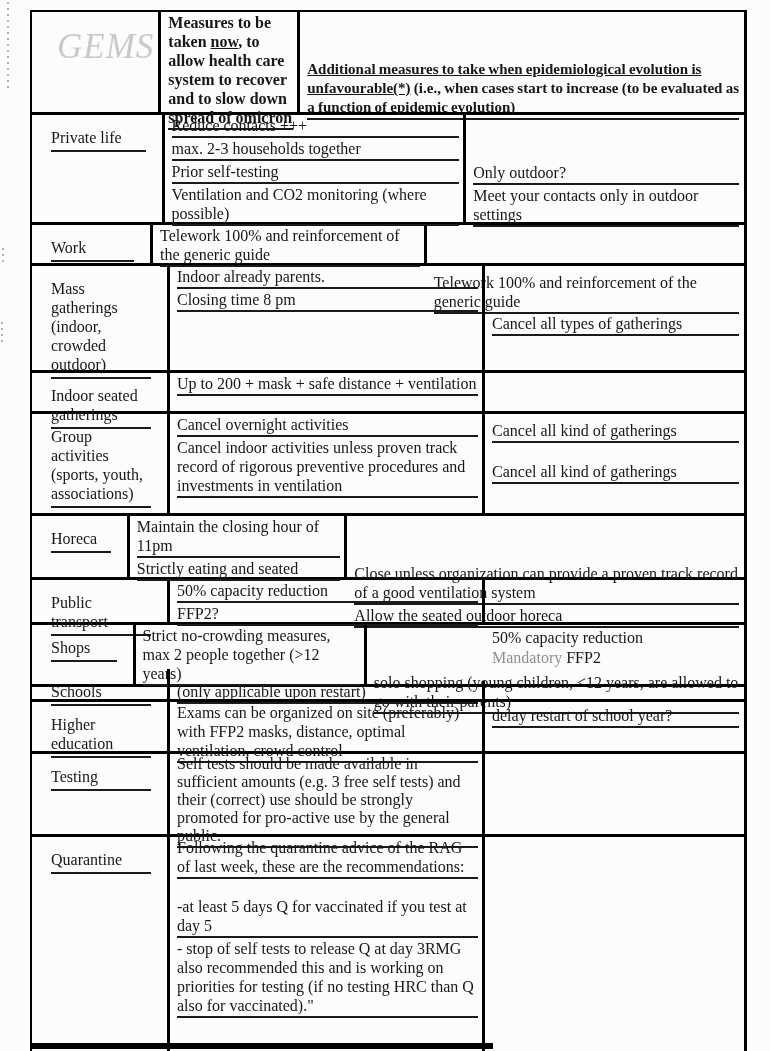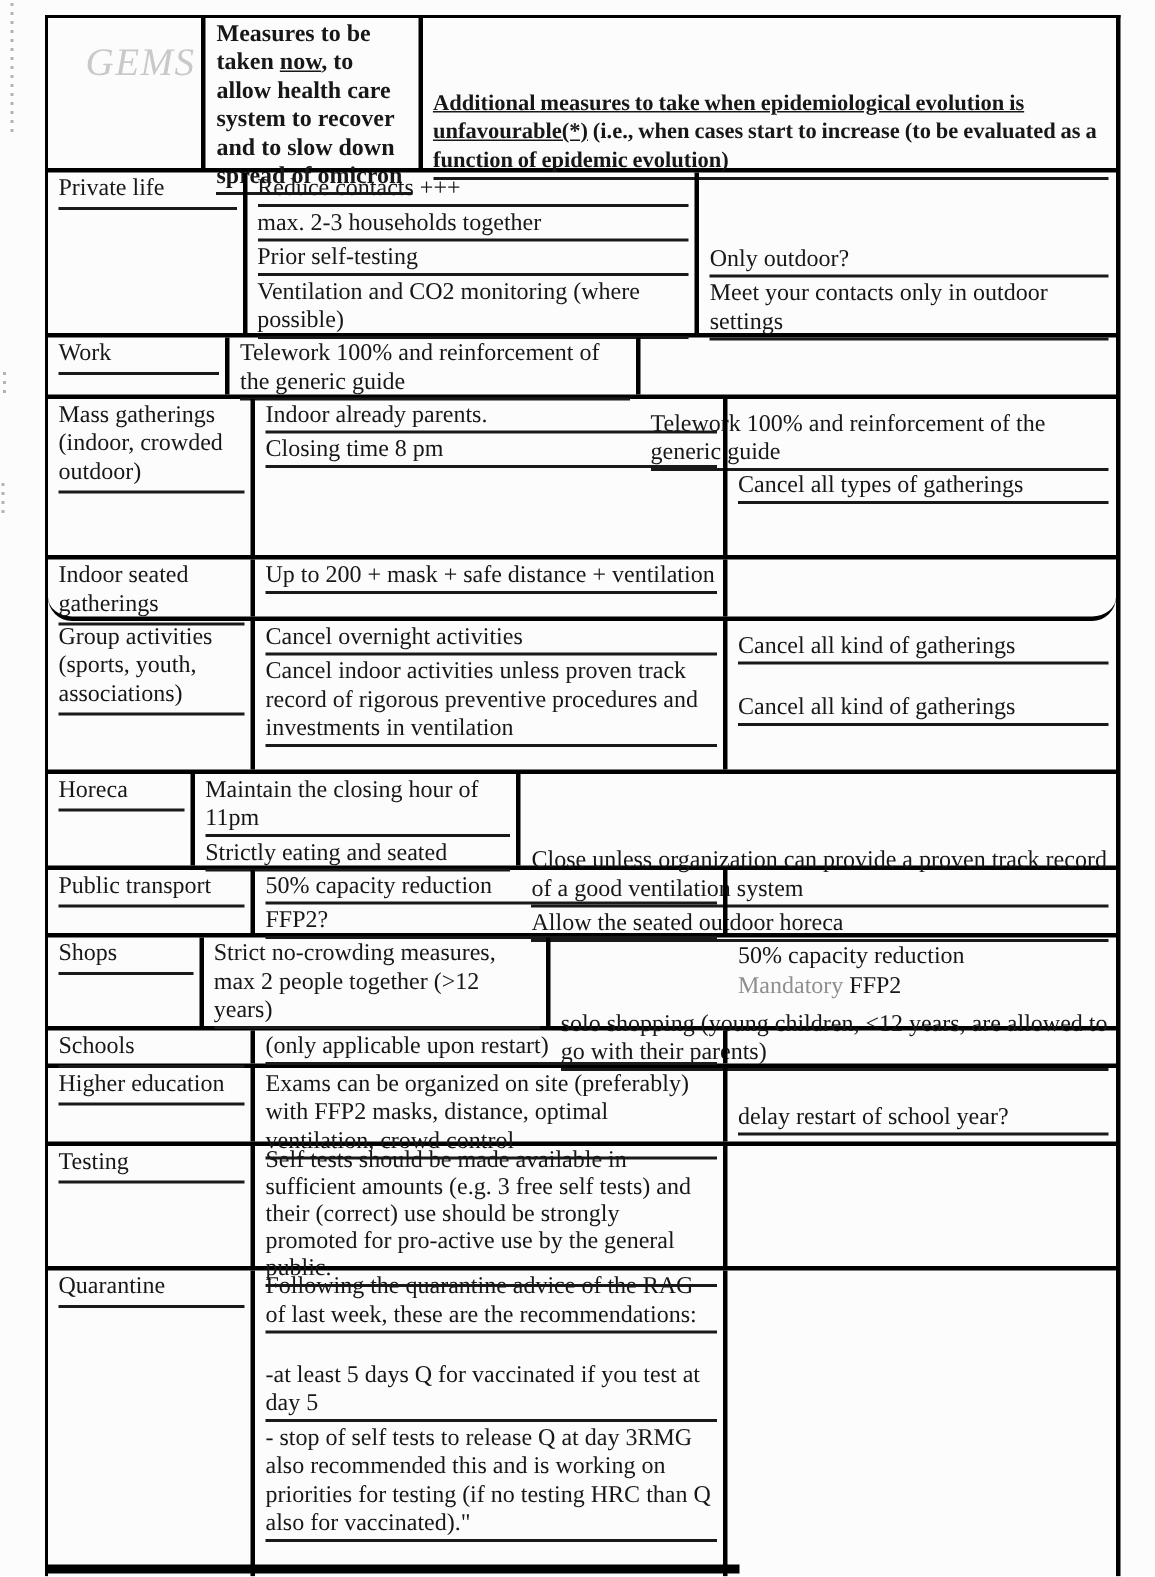--- a/index.html
+++ b/index.html
@@ -14,29 +14,29 @@
     border-top:2px solid #000;border-left:2px solid #000;border-right:3px solid #000;
   }
   .row{display:flex;box-sizing:border-box;border-bottom:3px solid #000;flex:0 0 auto;}
   .row.last{border-bottom:none;flex:1 1 auto;}
   .cell{box-sizing:border-box;padding:1px 4px 0 7px;}
   .c1{width:138px;border-right:3px solid #000;box-sizing:border-box;}
   .c2{width:315px;border-right:3px solid #000;box-sizing:border-box;padding-right:4px;}
   .c3{flex:1 1 auto;padding-right:5px;margin-top:47px;}
   .para{font-size:16px;line-height:19px;margin:0 0 1px 0;}
   .para.rule{border-bottom:2px solid #1a1a1a;padding-bottom:1px;}
-  .label-para{font-size:16px;line-height:19px;margin:0;border-bottom:2px solid #1a1a1a;padding-bottom:3px;}
+  .label-para{font-size:16px;line-height:19px;margin:12px;border-bottom:2px solid #1a1a1a;padding-bottom:3px;}
   .hd .para{font-weight:bold;}
   .hd3 .para{font-size:15px;word-spacing:-0.5px;}
   .tight .para{line-height:18px;}
   .u{text-decoration:underline;}
   .gray{color:#8f8f8f;}
   .spacer{height:16px;}
   .logo{
-    font-style:italic;font-size:26px;letter-spacing:1px;color:#c9c9cb;
+    font-style:italic;font-size:35px;letter-spacing:1px;color:#c9c9cb;
     padding:16px 0 0 18px;line-height:1;
   }
   .bottom-bar{position:absolute;left:30px;top:1043px;width:463px;height:6px;background:#000;}
   .artifact{position:absolute;width:2px;background:repeating-linear-gradient(to bottom,#b3b3b6 0 2px,transparent 2px 6px);}
   .a1{left:7px;top:2px;height:88px;}
   .a2{left:2px;top:248px;height:16px;}
   .a3{left:1px;top:322px;height:20px;}
 </style>
 </head>
 <body>
@@ -89,21 +89,21 @@
           <div class="label-para rule">Mass gatherings (indoor, crowded outdoor)</div>
         </div>
         <div class="cell c2">
           <div class="para rule">Indoor already parents.</div>
           <div class="para rule">Closing time 8 pm</div>
         </div>
         <div class="cell c3">
           <div class="para rule">Cancel all types of gatherings</div>
         </div>
       </div>
-      <div class="row" style="height: 41px; border-radius: 16px;">
+      <div class="row" style="height: 41px;">
         <div class="cell c1">
           <div class="label-para rule">Indoor seated gatherings</div>
         </div>
         <div class="cell c2">
           <div class="para rule">Up to 200 + mask + safe distance + ventilation</div>
         </div>
         <div class="cell c3">
           <div class="para rule">Cancel all kind of gatherings</div>
         </div>
       </div>
@@ -149,21 +149,21 @@
         <div class="cell c1">
           <div class="label-para rule">Shops</div>
         </div>
         <div class="cell c2">
           <div class="para rule">Strict no-crowding measures, max 2 people together (&gt;12 years)</div>
         </div>
         <div class="cell c3">
           <div class="para rule">solo shopping (young children,  &lt;12 years, are allowed to go with their parents)</div>
         </div>
       </div>
-      <div class="row" style="height: 25px;">
+      <div class="row" style="height: 15px; align-items: center;">
         <div class="cell c1">
           <div class="label-para rule">Schools</div>
         </div>
         <div class="cell c2">
           <div class="para rule">(only applicable upon restart)</div>
         </div>
         <div class="cell c3">
           <div class="para rule">delay restart of school year?</div>
         </div>
       </div>

